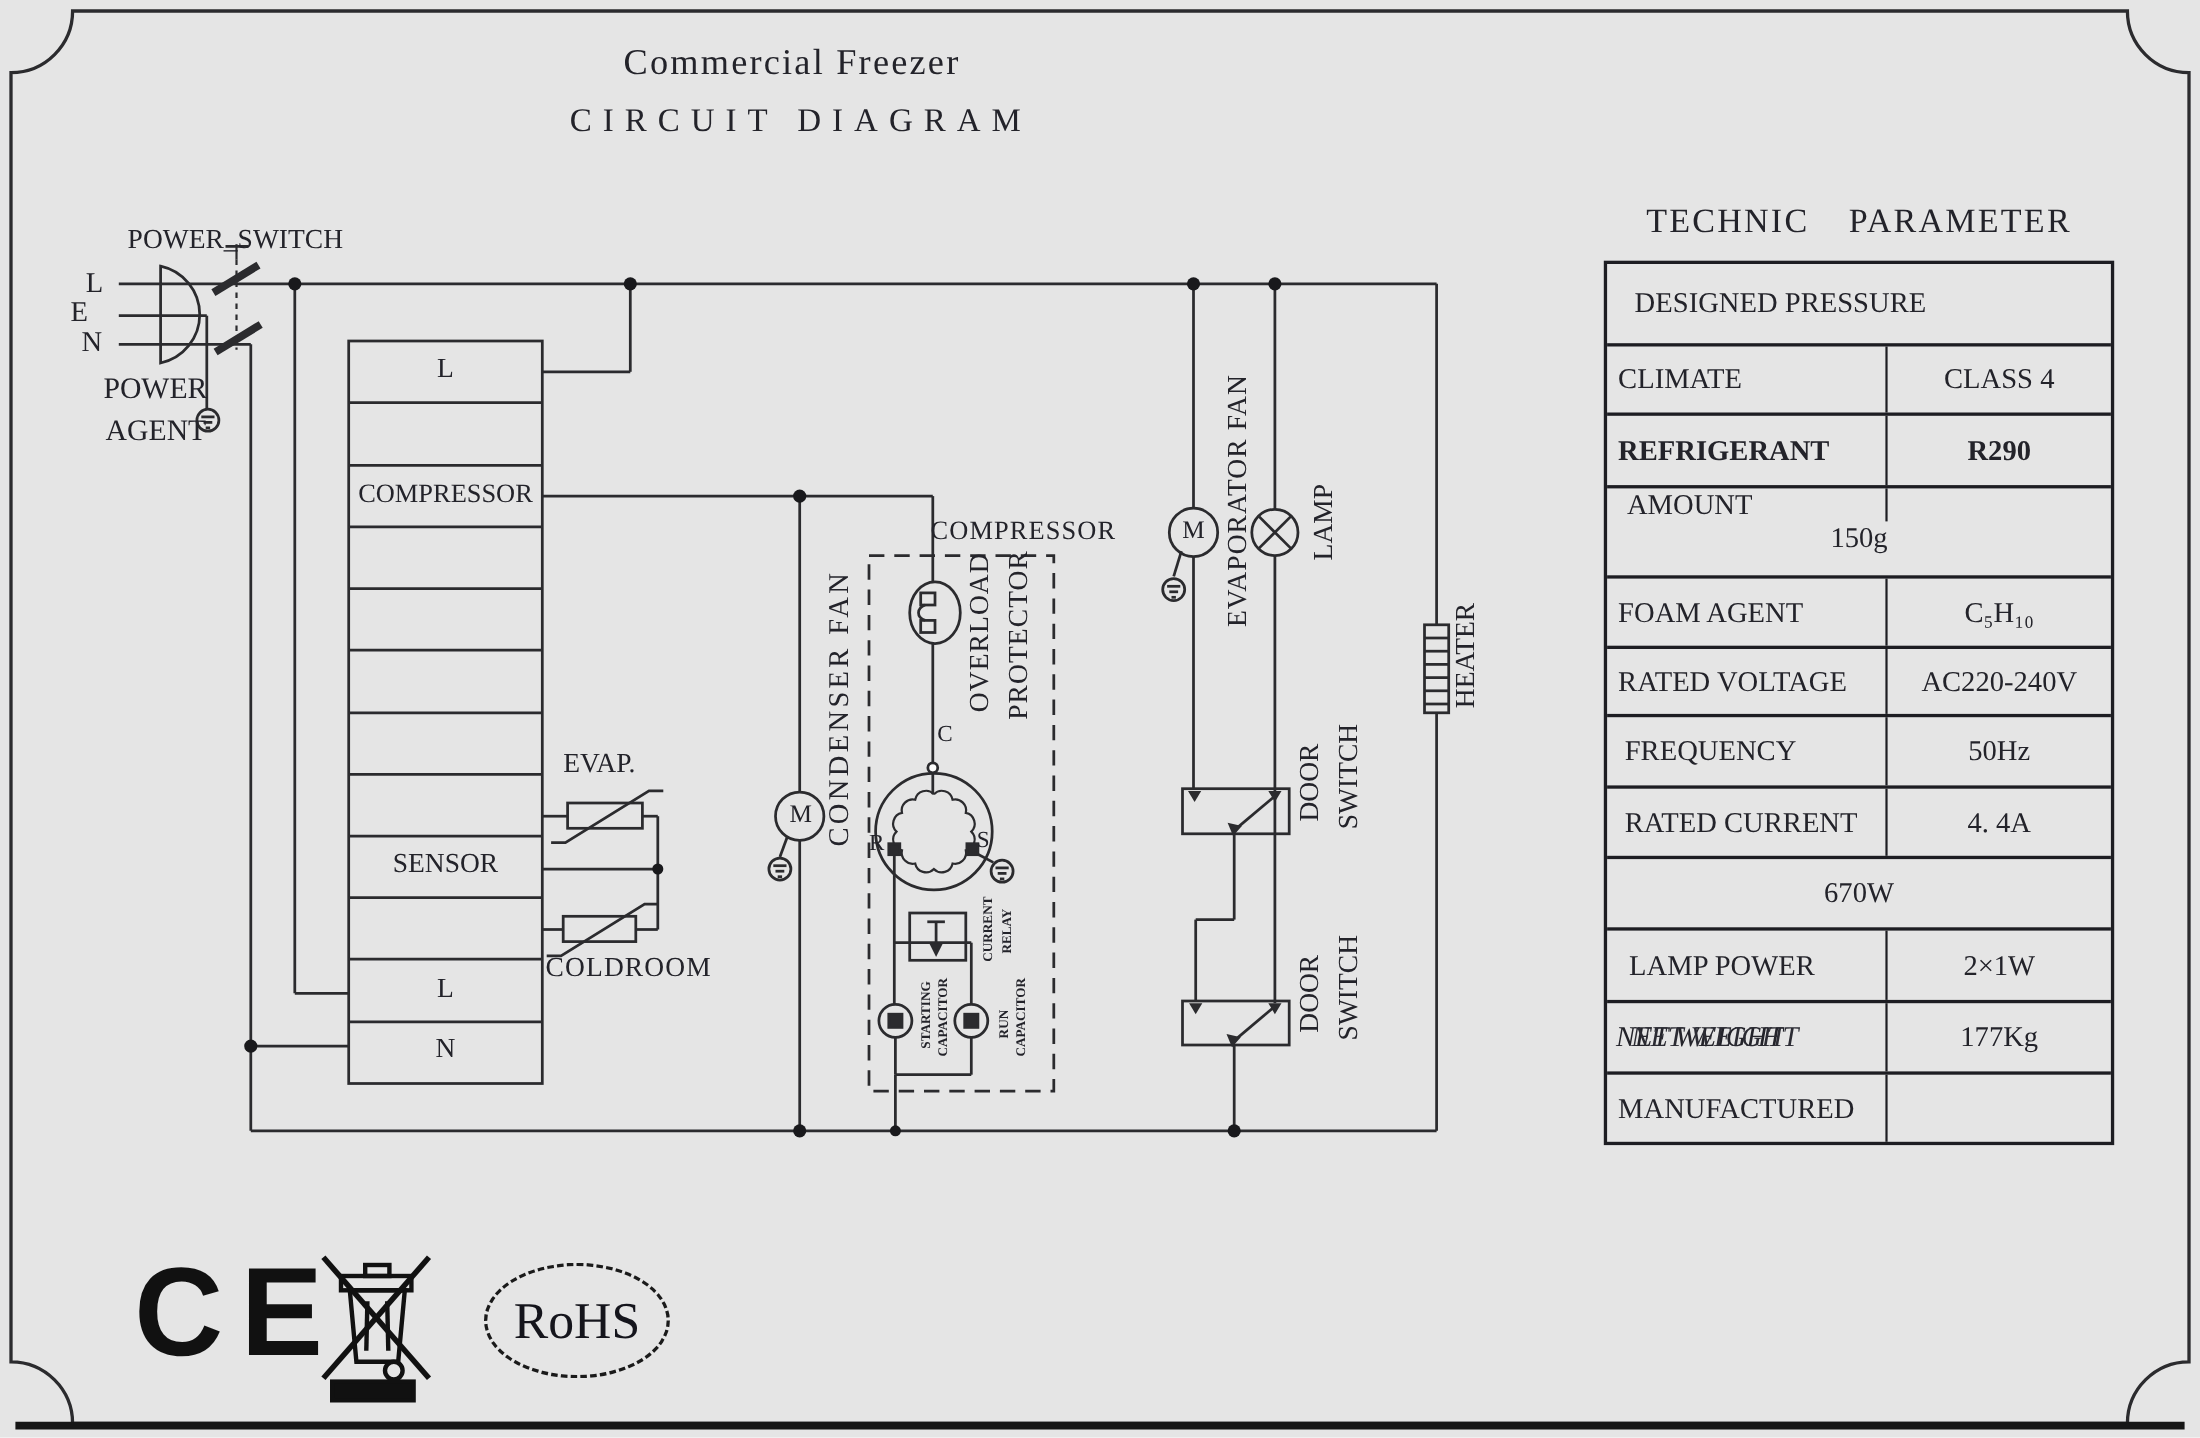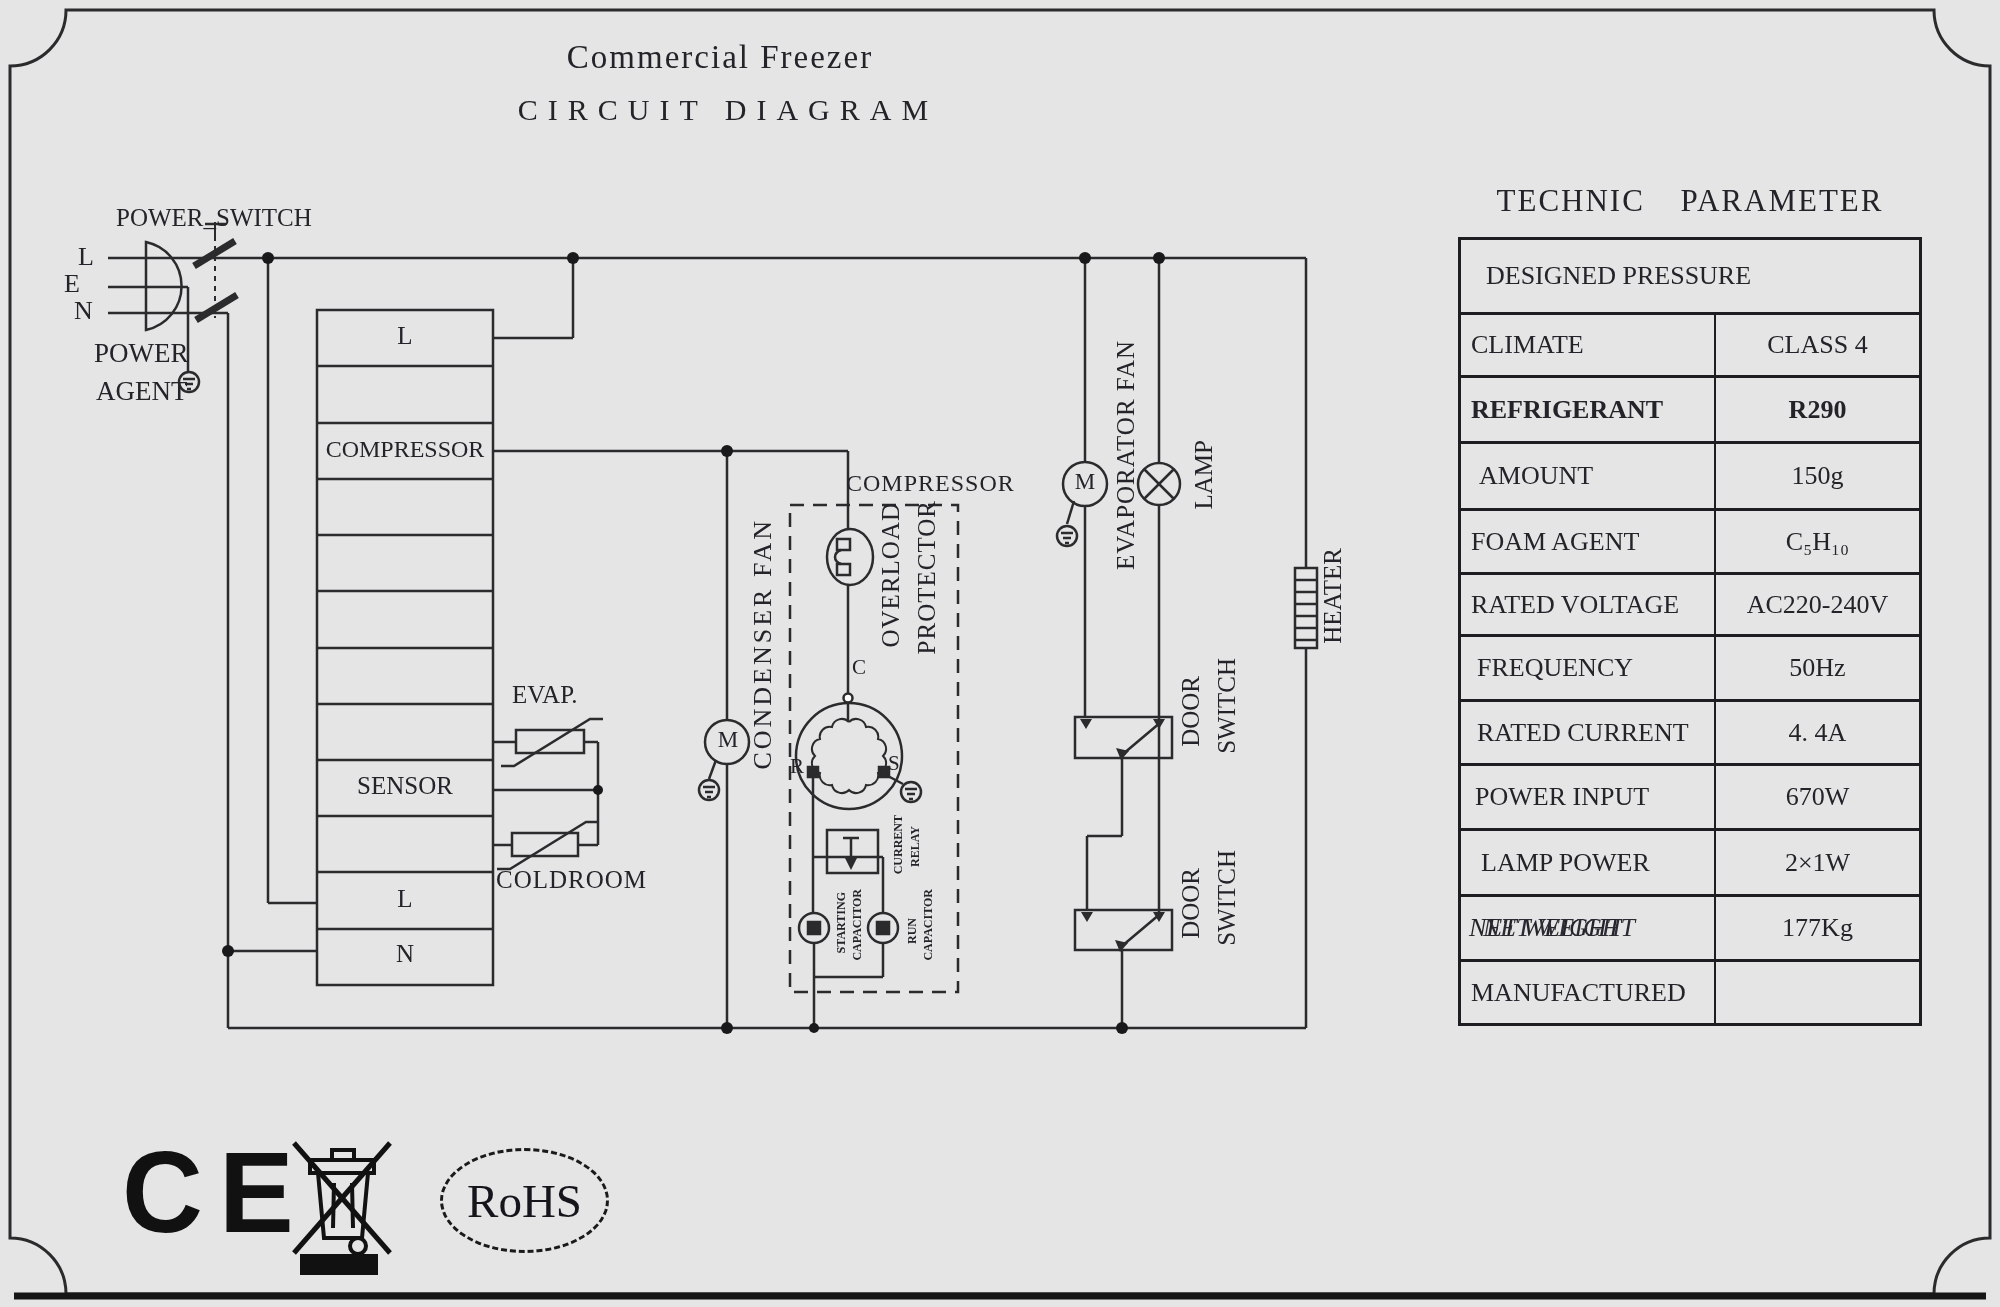--- a/index.html
+++ b/index.html
@@ -303,42 +303,41 @@
       <span>DESIGNED PRESSURE</span>
     </div>
     <div class="trow" style="height:63px;">
       <div class="tlab">CLIMATE</div>
       <div class="tval">CLASS 4</div>
     </div>
     <div class="trow" style="height:66px;font-weight:bold;">
       <div class="tlab">REFRIGERANT</div>
       <div class="tval">R290</div>
     </div>
-    <div class="trow" style="height:67px;">
+    <div class="trow" style="height:82px;flex-direction:column;">
       <div class="tlab" style="padding-left:18px;">AMOUNT</div>
       <div class="tval">150g</div>
     </div>
     <div class="trow" style="height:64px;">
       <div class="tlab">FOAM AGENT</div>
       <div class="tval">C₅H₁₀</div>
     </div>
     <div class="trow" style="height:62px;">
       <div class="tlab">RATED VOLTAGE</div>
       <div class="tval">AC220-240V</div>
     </div>
     <div class="trow" style="height:65px;">
       <div class="tlab" style="padding-left:16px;">FREQUENCY</div>
       <div class="tval">50Hz</div>
     </div>
     <div class="trow" style="height:64px;">
       <div class="tlab" style="padding-left:16px;">RATED CURRENT</div>
       <div class="tval">4. 4A</div>
     </div>
     <div class="trow" style="height:65px;">
-      <div class="tlab" style="padding-left:14px;">POWER INPUT</div>
       <div class="tval">670W</div>
     </div>
     <div class="trow" style="height:66px;justify-content:space-between;">
       <div class="tlab" style="padding-left:20px;">LAMP POWER</div>
       <div class="tval">2×1W</div>
     </div>
     <div class="trow" style="height:65px;">
       <div class="tlab nwcell">
         <span class="nw1">NET WEIGHT</span>
         <span class="nw2">NET WEIGHT</span>

